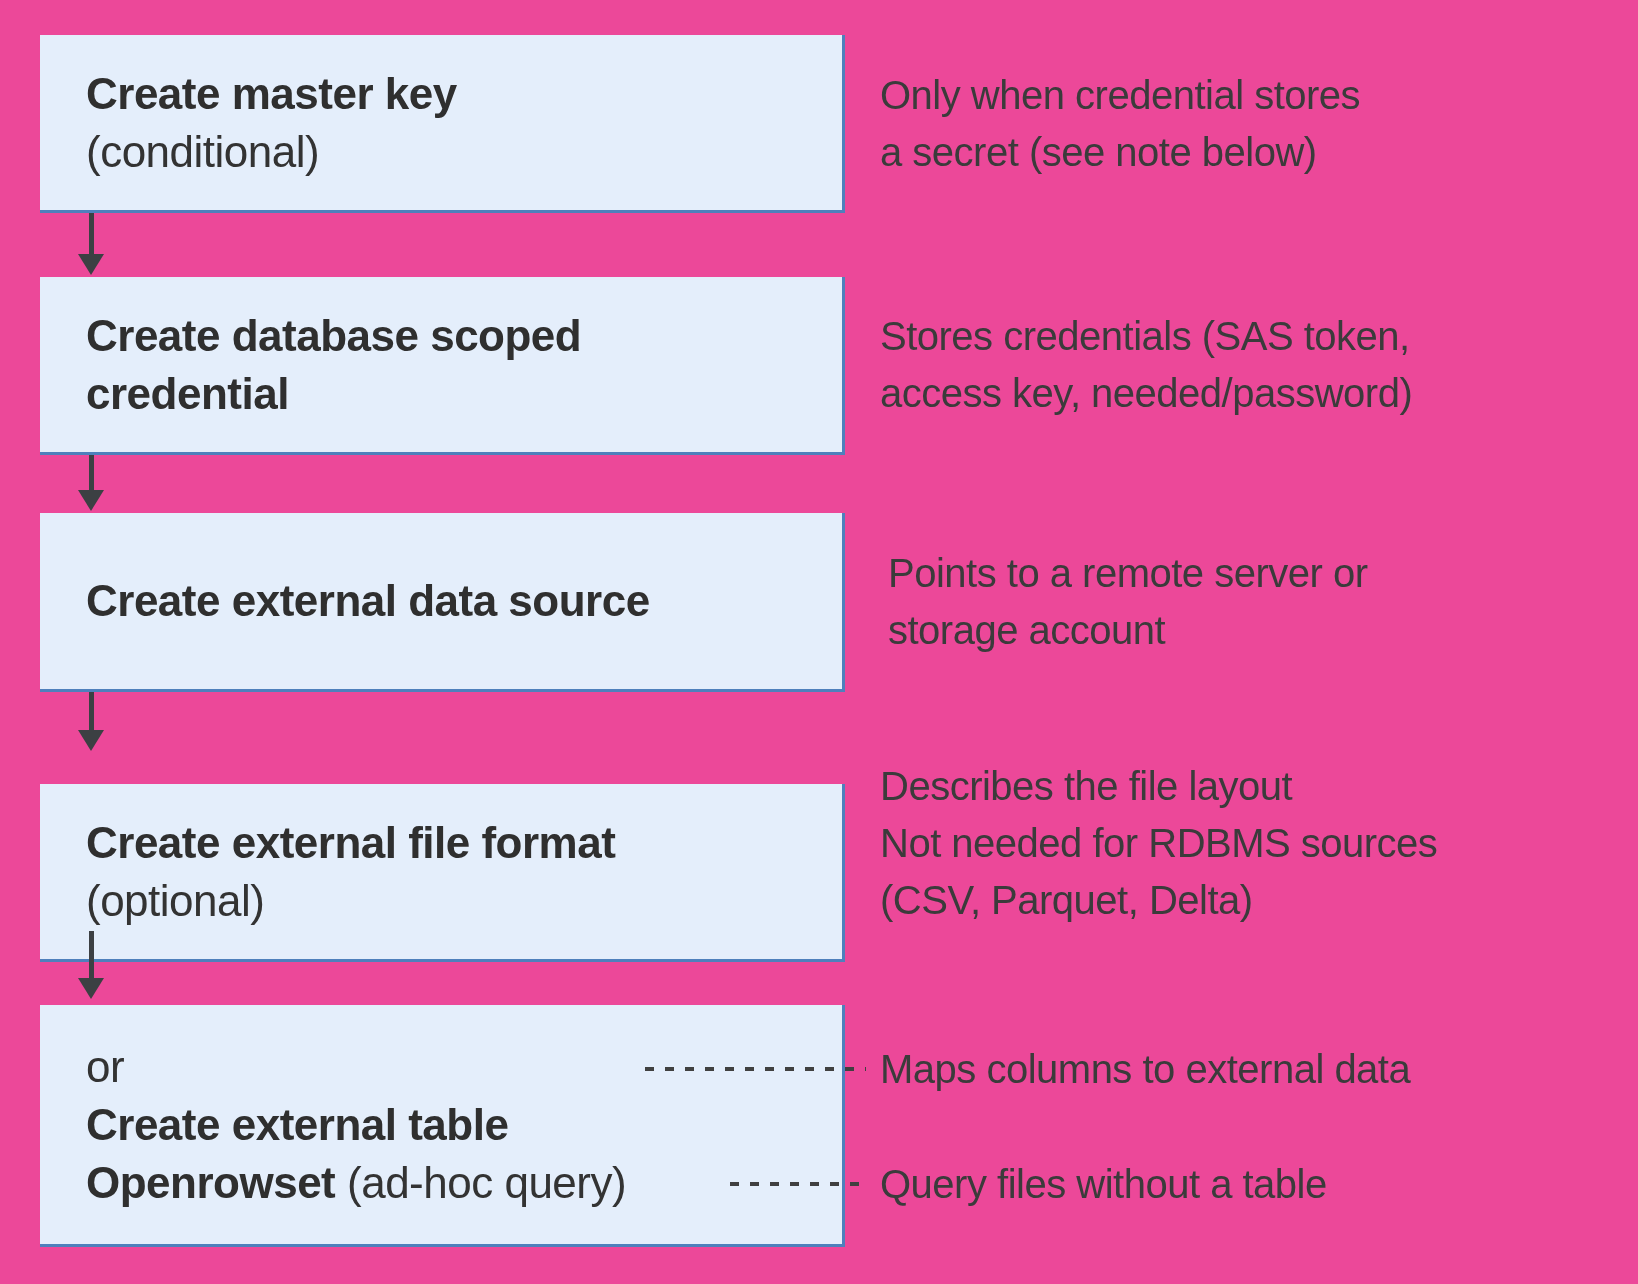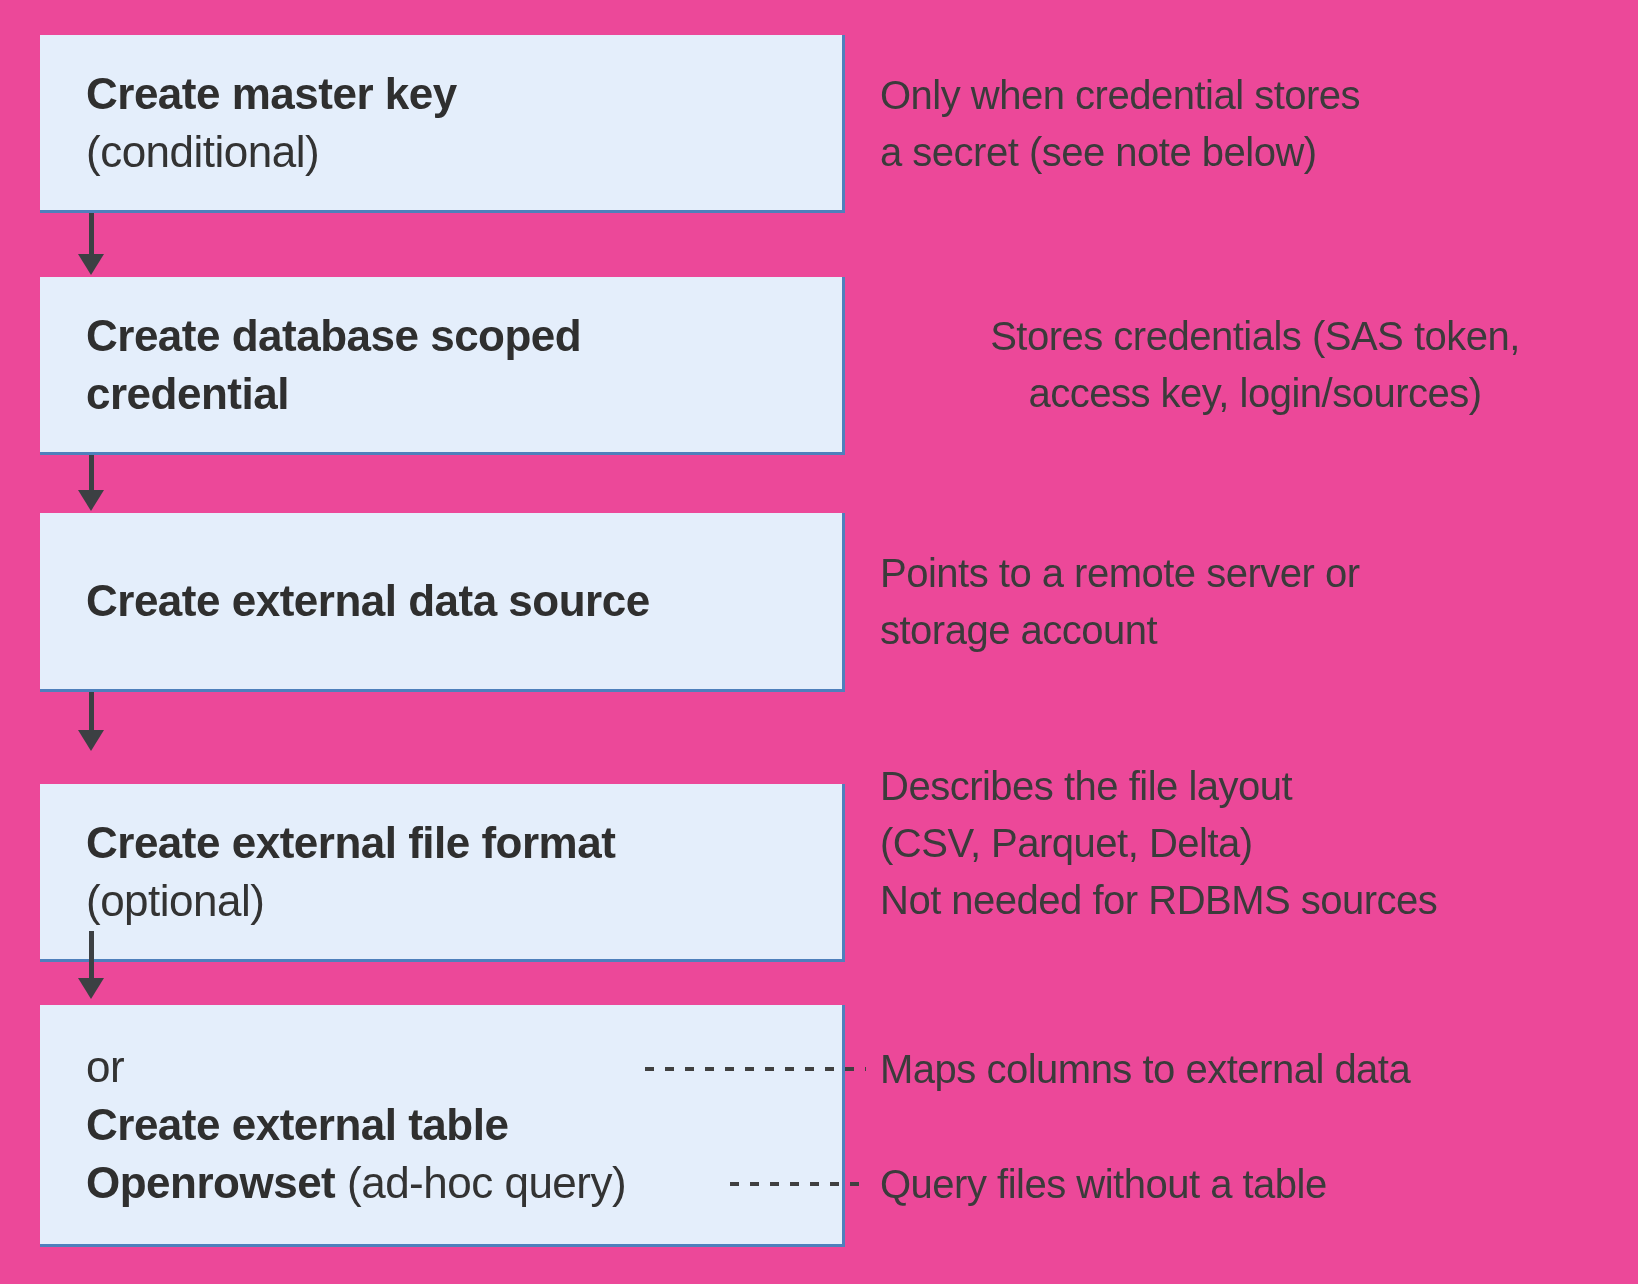--- a/index.html
+++ b/index.html
@@ -83,22 +83,22 @@
   #arrow2 { top: 455px; height: 56px; }
   #arrow3 { top: 692px; height: 59px; }
   #arrow4 { top: 931px; height: 68px; }
   .arrow .shaft { bottom: 18px; }
   #arrow1 .shaft { height: 44px; }
   #arrow2 .shaft { height: 38px; }
   #arrow3 .shaft { height: 41px; }
   #arrow4 .shaft { height: 50px; }
   
   #note1 { top: 67px; }
-  #note2 { top: 308px; text-align: center; }
-  #note3 { top: 545px; }
+  #note2 { top: 308px; }
+  #note3 { top: 545px; margin-left: 8px; }
   #note4 { top: 758px; }
   #note5 { top: 1041px; }
   #note6 { top: 1156px; }
   
   #dash1 { left: 645px; top: 1067px; width: 221px; }
   #dash2 { left: 730px; top: 1182px; width: 136px; }
 </style>
 </head>
 <body>
 
@@ -149,32 +149,32 @@
   <div class="dash" id="dash1"></div>
   <div class="dash" id="dash2"></div>
 
   <div class="note" id="note1">
     <div class="note-line">Only when credential stores</div>
     <div class="note-line">a secret (see note below)</div>
   </div>
 
   <div class="note" id="note2">
     <div class="note-line">Stores credentials (SAS token,</div>
-    <div class="note-line">access key, login/sources)</div>
+    <div class="note-line">access key, needed/password)</div>
   </div>
 
   <div class="note" id="note3">
     <div class="note-line">Points to a remote server or</div>
     <div class="note-line">storage account</div>
   </div>
 
   <div class="note" id="note4">
     <div class="note-line">Describes the file layout</div>
+    <div class="note-line">Not needed for RDBMS sources</div>
     <div class="note-line">(CSV, Parquet, Delta)</div>
-    <div class="note-line">Not needed for RDBMS sources</div>
   </div>
 
   <div class="note" id="note5">
     <div class="note-line">Maps columns to external data</div>
   </div>
 
   <div class="note" id="note6">
     <div class="note-line">Query files without a table</div>
   </div>
 

